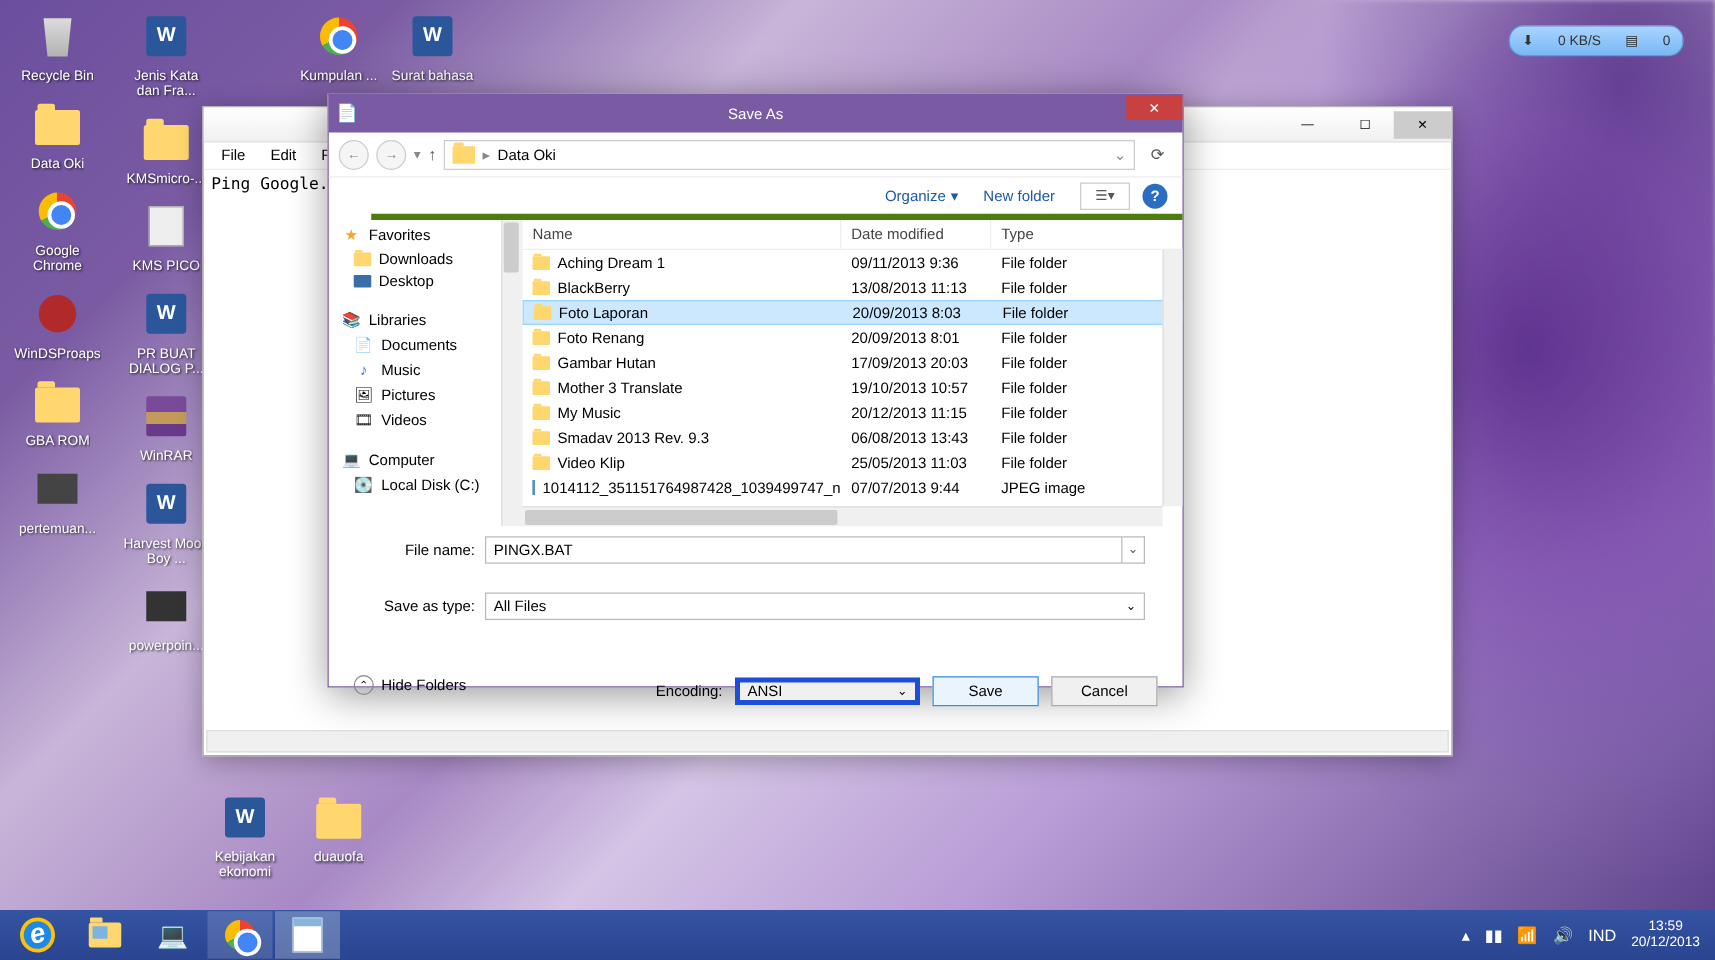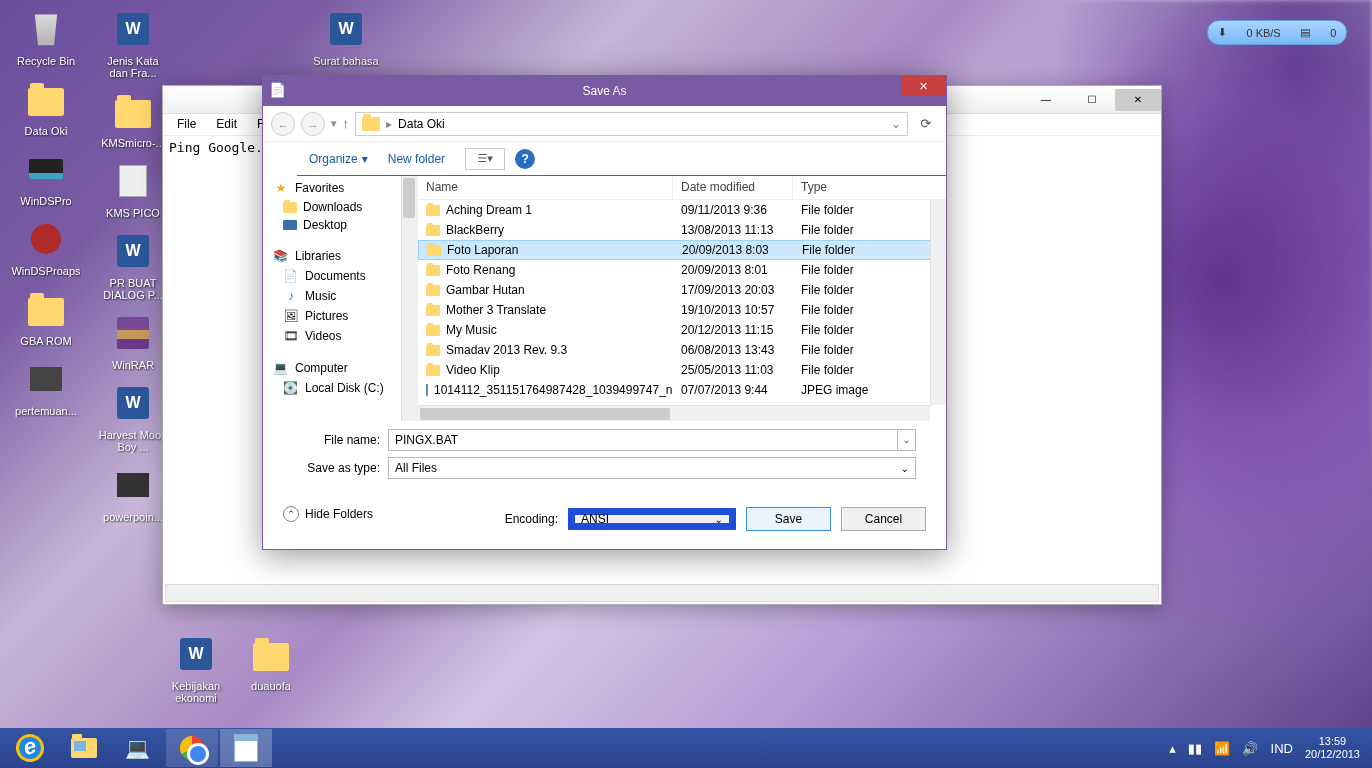--- a/index.html
+++ b/index.html
@@ -31,21 +31,21 @@
 .saveas-icon { position:absolute; left:6px; top:6px; font-size:14px; color:#fff; }
 
 .saveas-addr { height: 36px; display: flex; align-items: center; padding: 4px 8px; gap: 6px; border-bottom: 1px solid #eee; }
 .nav-btn { width: 24px; height: 24px; border: 1px solid #ccc; border-radius: 50%; display: flex; align-items: center; justify-content: center; font-size: 11px; color: #888; cursor: pointer; background:#f5f5f5; }
 .addr-bar { flex: 1; height: 24px; border: 1px solid #ccc; display: flex; align-items: center; padding: 0 6px; gap: 6px; font-size: 12px; }
 .addr-folder { width:18px; height:14px; background:#ffd76e; border-radius:1px; position:relative; }
 .addr-folder::before { content:''; position:absolute; top:-3px; left:1px; width:8px; height:3px; background:#ffd76e; border-radius:1px 1px 0 0;}
 .search-bar { width: 190px; height: 24px; border: 1px solid #ccc; display: flex; align-items: center; padding: 0 6px; font-size: 12px; color: #888; justify-content: space-between; }
 .refresh-btn { width:24px; height:24px; display:flex; align-items:center; justify-content:center; cursor:pointer; font-size:13px; color:#555;}
 
-.saveas-toolbar { height: 34px; display: flex; align-items: center; padding: 0 12px; gap: 20px; font-size: 12px; color: #1a5aa8; border-bottom: 1px solid #4d7c0f; justify-content: flex-start; margin-left: 34px; }
+.saveas-toolbar { height: 34px; display: flex; align-items: center; padding: 0 12px; gap: 20px; font-size: 12px; color: #1a5aa8; border-bottom: 5px solid #4d7c0f; justify-content: flex-end; margin-left: 34px; }
 .toolbar-left { display: flex; gap: 20px; }
 .organize { display:flex; align-items:center; gap:4px; cursor:pointer;}
 .toolbar-right { display:flex; gap:10px; align-items:center;}
 .view-btn { width:40px; height:22px; border:1px solid #ccc; display:flex; align-items:center; justify-content:center; font-size:11px; color:#555; cursor:pointer;}
 .help-btn { width:20px; height:20px; border-radius:50%; background:#2a6ec2; color:#fff; display:flex; align-items:center; justify-content:center; font-size:12px; font-weight:bold; cursor:pointer;}
 
 .saveas-body { display: flex; height: 245px; }
 .tree-pane { width: 155px; border-right: 1px solid #eee; overflow: hidden; position:relative; }
 .tree-scroll { position:absolute; right:0; top:0; width:16px; height:100%; background:#f0f0f0; border-left:1px solid #ddd;}
 .tree-thumb { position:absolute; right:2px; top:2px; width:12px; height:40px; background:#ccc; border-radius:2px;}
@@ -68,30 +68,30 @@
 .row-date { width: 120px; padding: 0 8px; }
 .row-type { flex: 1; padding: 0 8px; }
 .file-folder { width:14px; height:11px; background:#ffd76e; border-radius:1px; position:relative;}
 .file-folder::before{ content:''; position:absolute; top:-2px; left:1px; width:6px; height:2px; background:#ffd76e; border-radius:1px 1px 0 0;}
 .file-img { width:14px; height:12px; background:#8ac5e8; border:1px solid #5792b5; position:relative;}
 .list-hscroll { position:absolute; bottom:0; left:0; right:16px; height:16px; background:#f0f0f0; border-top:1px solid #ddd; display:flex; align-items:center;}
 .list-hthumb { width:250px; height:12px; background:#ccc; margin-left:2px; border-radius:2px;}
 .list-vscroll { position:absolute; right:0; top:24px; bottom:16px; width:16px; background:#f0f0f0; border-left:1px solid #ddd;}
 
 .saveas-fields { padding: 8px 30px 4px 30px; }
-.field-row { display: flex; align-items: center; margin-bottom: 6px; }
+.field-row { display: flex; align-items: center; margin-bottom: 23px; }
 .field-lbl { width: 95px; text-align: right; font-size: 12px; padding-right: 8px; }
 .field-input { flex: 1; height: 22px; border: 1px solid #bbb; padding: 0 6px; font-size: 12px; background: #fff; }
 .field-select { flex:1; height:22px; border:1px solid #bbb; padding:0 6px; font-size:12px; background:#fff; display:flex; align-items:center; justify-content:space-between;}
 
 .saveas-footer { display: flex; align-items: center; justify-content: space-between; padding: 8px 20px 12px 20px; }
 .hide-folders { display: flex; align-items: center; gap: 6px; font-size: 12px; cursor: pointer; }
 .hide-icon { width:16px; height:16px; border:1px solid #888; border-radius:50%; display:flex; align-items:center; justify-content:center; font-size:9px;}
 .footer-right { display: flex; align-items: center; gap: 10px; margin-top: 10px; }
-.encoding-sel { width:168px; height:22px; border:7px solid #1d4ed8; font-size:12px; padding:0 6px; display:flex; align-items:center; justify-content:space-between; background:#f0f0f0;}
+.encoding-sel { width:148px; height:22px; border:4px solid #1d4ed8; font-size:12px; padding:0 6px; display:flex; align-items:center; justify-content:space-between; background:#f0f0f0;}
 .btn { width: 85px; height: 24px; border: 1px solid #aaa; background: #f0f0f0; font-size: 12px; cursor: pointer; }
 .btn.primary { border: 1px solid #3b8fd6; background:#eaf4fc; }
 
 .taskbar { position: absolute; bottom: 0; left: 0; right: 0; height: 40px; background: linear-gradient(180deg, #3454a3, #2a4490); display: flex; align-items: center; justify-content: space-between; padding: 0 4px; }
 .taskbar-left { display: flex; align-items: center; gap: 2px; }
 .taskbar-btn { width: 52px; height: 38px; display: flex; align-items: center; justify-content: center; font-size: 20px; cursor: pointer; }
 .taskbar-btn.active { background: rgba(255,255,255,0.25); }
 .taskbar-btn.open { background: rgba(255,255,255,0.15); }
 .taskbar-right { display: flex; align-items: center; gap: 12px; color: #fff; font-size: 11px; padding-right: 8px; }
 .tray-ic { cursor: pointer; font-size:13px;}
@@ -127,23 +127,23 @@
           <div class="lbl">Recycle Bin</div>
         </div>
         <div class="desk-icon">
           <div class="ic">
             <div class="folder-big"></div>
           </div>
           <div class="lbl">Data Oki</div>
         </div>
         <div class="desk-icon">
           <div class="ic">
-            <div style="width:34px;height:20px;background:#222;border-radius:2px;border-bottom:6px solid #3aa5c5;"></div>
-          </div>
-          <div class="lbl">WinDSPro</div>
+            <div class="chrome-ic"></div>
+          </div>
+          <div class="lbl">Google Chrome</div>
         </div>
         <div class="desk-icon">
           <div class="ic">
             <div style="width:30px;height:30px;background:#b02a2a;border-radius:50%;"></div>
           </div>
           <div class="lbl">WinDSProaps</div>
         </div>
         <div class="desk-icon">
           <div class="ic">
             <div class="folder-big"></div>
@@ -193,20 +193,28 @@
             <div class="word-ic">W</div>
           </div>
           <div class="lbl">Harvest Moon Boy ...</div>
         </div>
         <div class="desk-icon">
           <div class="ic">
             <div style="width:32px;height:24px;background:#333;"></div>
           </div>
           <div class="lbl">powerpoin...</div>
         </div>
+      </div>
+  </div>
+  <div class="desk-row" style="top:5px; left:235px;">
+    <div class="desk-icon">
+        <div class="ic">
+          <div class="chrome-ic"></div>
+        </div>
+        <div class="lbl">Kumpulan ...</div>
       </div>
   </div>
   <div class="desk-row" style="top:5px; left:310px;">
     <div class="desk-icon">
         <div class="ic">
           <div class="word-ic">W</div>
         </div>
         <div class="lbl">Surat bahasa</div>
       </div>
   </div>

